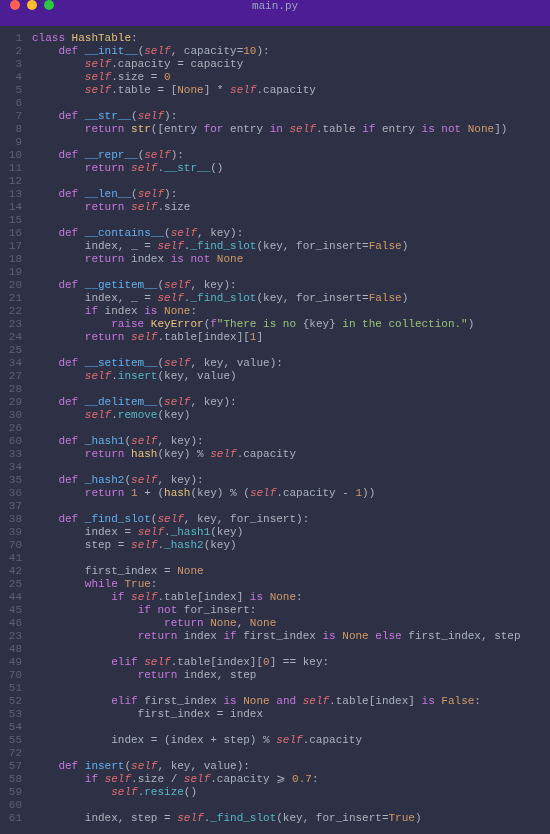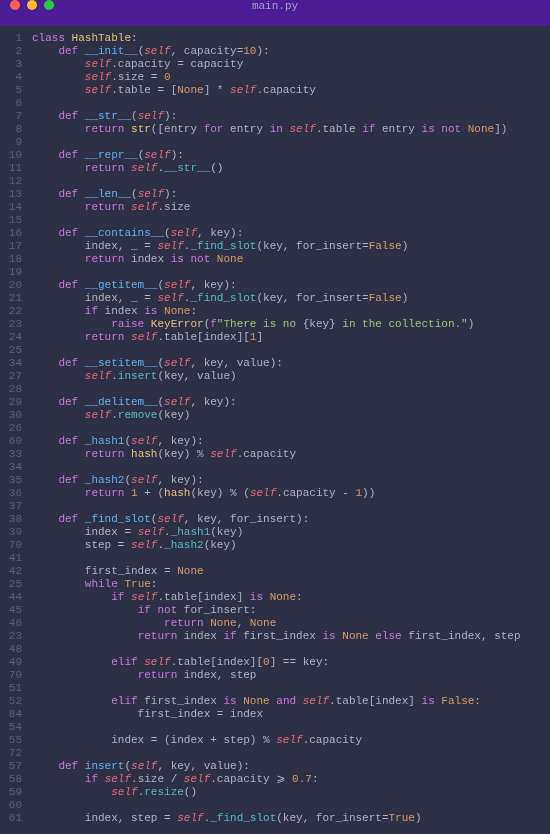--- a/index.html
+++ b/index.html
@@ -85,21 +85,21 @@
       <div>25</div>
       <div>44</div>
       <div>45</div>
       <div>46</div>
       <div>23</div>
       <div>48</div>
       <div>49</div>
       <div>70</div>
       <div>51</div>
       <div>52</div>
-      <div>84</div>
+      <div>53</div>
       <div>54</div>
       <div>55</div>
       <div>72</div>
       <div>57</div>
       <div>58</div>
       <div>59</div>
       <div>60</div>
       <div>61</div>
     </div>
   <div class="code" id="code"><div><span class="tok kw">class </span><span class="tok cls">HashTable</span><span class="tok pn">:</span></div><div><span class="tok pn">    </span><span class="tok kw">def </span><span class="tok def">__init__</span><span class="tok pn">(</span><span class="tok self">self</span><span class="tok pn">, capacity=</span><span class="tok num">10</span><span class="tok pn">):</span></div><div><span class="tok pn">        </span><span class="tok self">self</span><span class="tok pn">.capacity = capacity</span></div><div><span class="tok pn">        </span><span class="tok self">self</span><span class="tok pn">.size = </span><span class="tok num">0</span></div><div><span class="tok pn">        </span><span class="tok self">self</span><span class="tok pn">.table = [</span><span class="tok cn">None</span><span class="tok pn">] * </span><span class="tok self">self</span><span class="tok pn">.capacity</span></div><div>&nbsp;</div><div><span class="tok pn">    </span><span class="tok kw">def </span><span class="tok def">__str__</span><span class="tok pn">(</span><span class="tok self">self</span><span class="tok pn">):</span></div><div><span class="tok pn">        </span><span class="tok kw">return </span><span class="tok bi">str</span><span class="tok pn">([entry </span><span class="tok kw">for</span><span class="tok pn"> entry </span><span class="tok kw">in</span><span class="tok pn"> </span><span class="tok self">self</span><span class="tok pn">.table </span><span class="tok kw">if</span><span class="tok pn"> entry </span><span class="tok kw">is not</span><span class="tok pn"> </span><span class="tok cn">None</span><span class="tok pn">])</span></div><div>&nbsp;</div><div><span class="tok pn">    </span><span class="tok kw">def </span><span class="tok def">__repr__</span><span class="tok pn">(</span><span class="tok self">self</span><span class="tok pn">):</span></div><div><span class="tok pn">        </span><span class="tok kw">return </span><span class="tok self">self</span><span class="tok pn">.</span><span class="tok fn">__str__</span><span class="tok pn">()</span></div><div>&nbsp;</div><div><span class="tok pn">    </span><span class="tok kw">def </span><span class="tok def">__len__</span><span class="tok pn">(</span><span class="tok self">self</span><span class="tok pn">):</span></div><div><span class="tok pn">        </span><span class="tok kw">return </span><span class="tok self">self</span><span class="tok pn">.size</span></div><div>&nbsp;</div><div><span class="tok pn">    </span><span class="tok kw">def </span><span class="tok def">__contains__</span><span class="tok pn">(</span><span class="tok self">self</span><span class="tok pn">, key):</span></div><div><span class="tok pn">        index, _ = </span><span class="tok self">self</span><span class="tok pn">.</span><span class="tok fn">_find_slot</span><span class="tok pn">(key, for_insert=</span><span class="tok cn">False</span><span class="tok pn">)</span></div><div><span class="tok pn">        </span><span class="tok kw">return </span><span class="tok pn">index </span><span class="tok kw">is not</span><span class="tok pn"> </span><span class="tok cn">None</span></div><div>&nbsp;</div><div><span class="tok pn">    </span><span class="tok kw">def </span><span class="tok def">__getitem__</span><span class="tok pn">(</span><span class="tok self">self</span><span class="tok pn">, key):</span></div><div><span class="tok pn">        index, _ = </span><span class="tok self">self</span><span class="tok pn">.</span><span class="tok fn">_find_slot</span><span class="tok pn">(key, for_insert=</span><span class="tok cn">False</span><span class="tok pn">)</span></div><div><span class="tok pn">        </span><span class="tok kw">if</span><span class="tok pn"> index </span><span class="tok kw">is</span><span class="tok pn"> </span><span class="tok cn">None</span><span class="tok pn">:</span></div><div><span class="tok pn">            </span><span class="tok kw">raise </span><span class="tok bi">KeyError</span><span class="tok pn">(</span><span class="tok kw">f</span><span class="tok str">"There is no </span><span class="tok pn">{key}</span><span class="tok str"> in the collection."</span><span class="tok pn">)</span></div><div><span class="tok pn">        </span><span class="tok kw">return </span><span class="tok self">self</span><span class="tok pn">.table[index][</span><span class="tok num">1</span><span class="tok pn">]</span></div><div>&nbsp;</div><div><span class="tok pn">    </span><span class="tok kw">def </span><span class="tok def">__setitem__</span><span class="tok pn">(</span><span class="tok self">self</span><span class="tok pn">, key, value):</span></div><div><span class="tok pn">        </span><span class="tok self">self</span><span class="tok pn">.</span><span class="tok fn">insert</span><span class="tok pn">(key, value)</span></div><div>&nbsp;</div><div><span class="tok pn">    </span><span class="tok kw">def </span><span class="tok def">__delitem__</span><span class="tok pn">(</span><span class="tok self">self</span><span class="tok pn">, key):</span></div><div><span class="tok pn">        </span><span class="tok self">self</span><span class="tok pn">.</span><span class="tok fn">remove</span><span class="tok pn">(key)</span></div><div>&nbsp;</div><div><span class="tok pn">    </span><span class="tok kw">def </span><span class="tok def">_hash1</span><span class="tok pn">(</span><span class="tok self">self</span><span class="tok pn">, key):</span></div><div><span class="tok pn">        </span><span class="tok kw">return </span><span class="tok bi">hash</span><span class="tok pn">(key) % </span><span class="tok self">self</span><span class="tok pn">.capacity</span></div><div>&nbsp;</div><div><span class="tok pn">    </span><span class="tok kw">def </span><span class="tok def">_hash2</span><span class="tok pn">(</span><span class="tok self">self</span><span class="tok pn">, key):</span></div><div><span class="tok pn">        </span><span class="tok kw">return </span><span class="tok num">1</span><span class="tok pn"> + (</span><span class="tok bi">hash</span><span class="tok pn">(key) % (</span><span class="tok self">self</span><span class="tok pn">.capacity - </span><span class="tok num">1</span><span class="tok pn">))</span></div><div>&nbsp;</div><div><span class="tok pn">    </span><span class="tok kw">def </span><span class="tok def">_find_slot</span><span class="tok pn">(</span><span class="tok self">self</span><span class="tok pn">, key, for_insert):</span></div><div><span class="tok pn">        index = </span><span class="tok self">self</span><span class="tok pn">.</span><span class="tok fn">_hash1</span><span class="tok pn">(key)</span></div><div><span class="tok pn">        step = </span><span class="tok self">self</span><span class="tok pn">.</span><span class="tok fn">_hash2</span><span class="tok pn">(key)</span></div><div>&nbsp;</div><div><span class="tok pn">        first_index = </span><span class="tok cn">None</span></div><div><span class="tok pn">        </span><span class="tok kw">while</span><span class="tok pn"> </span><span class="tok cn">True</span><span class="tok pn">:</span></div><div><span class="tok pn">            </span><span class="tok kw">if</span><span class="tok pn"> </span><span class="tok self">self</span><span class="tok pn">.table[index] </span><span class="tok kw">is</span><span class="tok pn"> </span><span class="tok cn">None</span><span class="tok pn">:</span></div><div><span class="tok pn">                </span><span class="tok kw">if not</span><span class="tok pn"> for_insert:</span></div><div><span class="tok pn">                    </span><span class="tok kw">return </span><span class="tok cn">None</span><span class="tok pn">, </span><span class="tok cn">None</span></div><div><span class="tok pn">                </span><span class="tok kw">return </span><span class="tok pn">index </span><span class="tok kw">if</span><span class="tok pn"> first_index </span><span class="tok kw">is</span><span class="tok pn"> </span><span class="tok cn">None</span><span class="tok pn"> </span><span class="tok kw">else</span><span class="tok pn"> first_index, step</span></div><div>&nbsp;</div><div><span class="tok pn">            </span><span class="tok kw">elif</span><span class="tok pn"> </span><span class="tok self">self</span><span class="tok pn">.table[index][</span><span class="tok num">0</span><span class="tok pn">] == key:</span></div><div><span class="tok pn">                </span><span class="tok kw">return </span><span class="tok pn">index, step</span></div><div>&nbsp;</div><div><span class="tok pn">            </span><span class="tok kw">elif</span><span class="tok pn"> first_index </span><span class="tok kw">is</span><span class="tok pn"> </span><span class="tok cn">None</span><span class="tok pn"> </span><span class="tok kw">and</span><span class="tok pn"> </span><span class="tok self">self</span><span class="tok pn">.table[index] </span><span class="tok kw">is</span><span class="tok pn"> </span><span class="tok cn">False</span><span class="tok pn">:</span></div><div><span class="tok pn">                first_index = index</span></div><div>&nbsp;</div><div><span class="tok pn">            index = (index + step) % </span><span class="tok self">self</span><span class="tok pn">.capacity</span></div><div>&nbsp;</div><div><span class="tok pn">    </span><span class="tok kw">def </span><span class="tok def">insert</span><span class="tok pn">(</span><span class="tok self">self</span><span class="tok pn">, key, value):</span></div><div><span class="tok pn">        </span><span class="tok kw">if</span><span class="tok pn"> </span><span class="tok self">self</span><span class="tok pn">.size / </span><span class="tok self">self</span><span class="tok pn">.capacity ⩾ </span><span class="tok num">0.7</span><span class="tok pn">:</span></div><div><span class="tok pn">            </span><span class="tok self">self</span><span class="tok pn">.</span><span class="tok fn">resize</span><span class="tok pn">()</span></div><div>&nbsp;</div><div><span class="tok pn">        index, step = </span><span class="tok self">self</span><span class="tok pn">.</span><span class="tok fn">_find_slot</span><span class="tok pn">(key, for_insert=</span><span class="tok cn">True</span><span class="tok pn">)</span></div></div>

